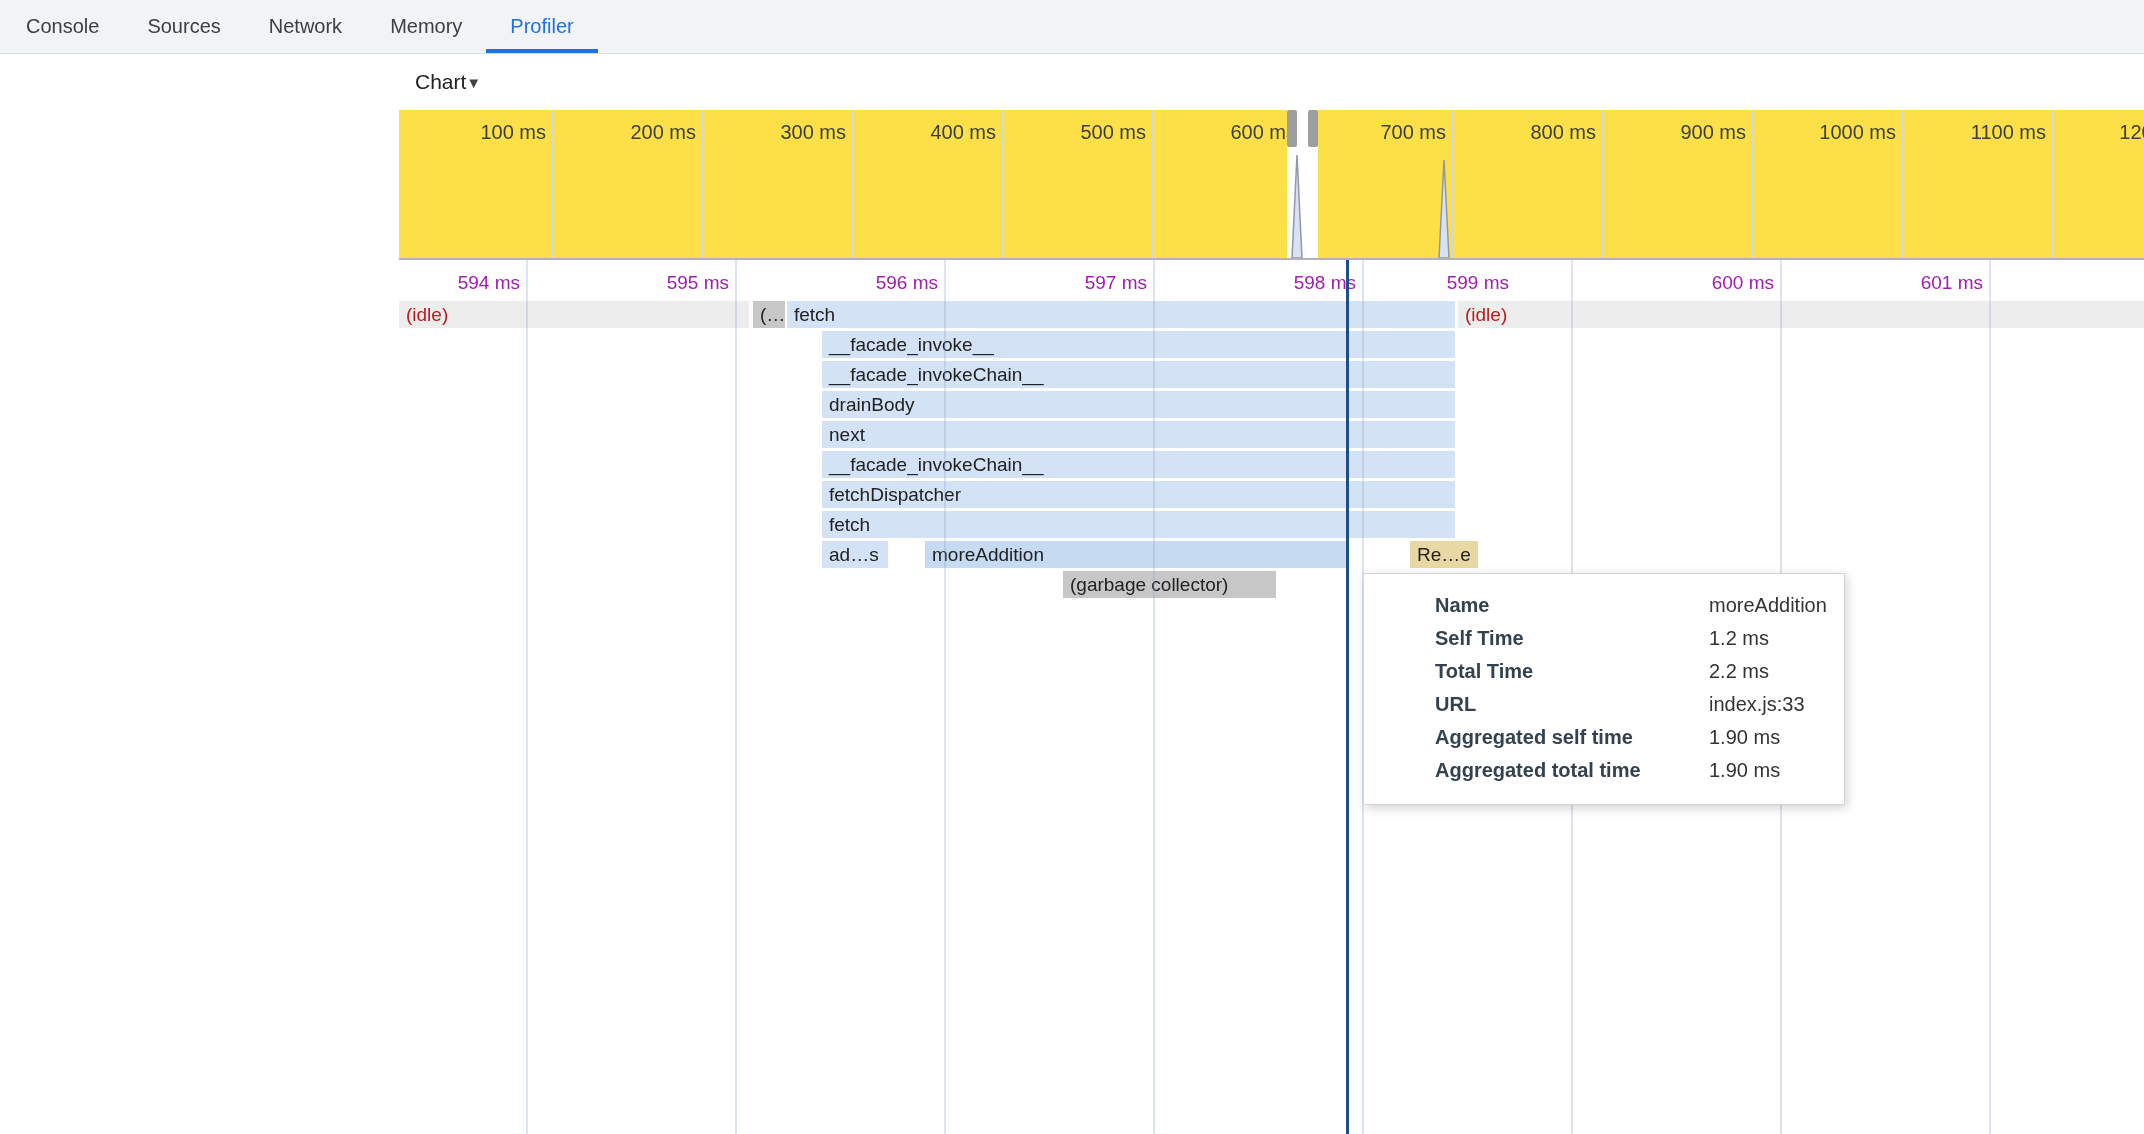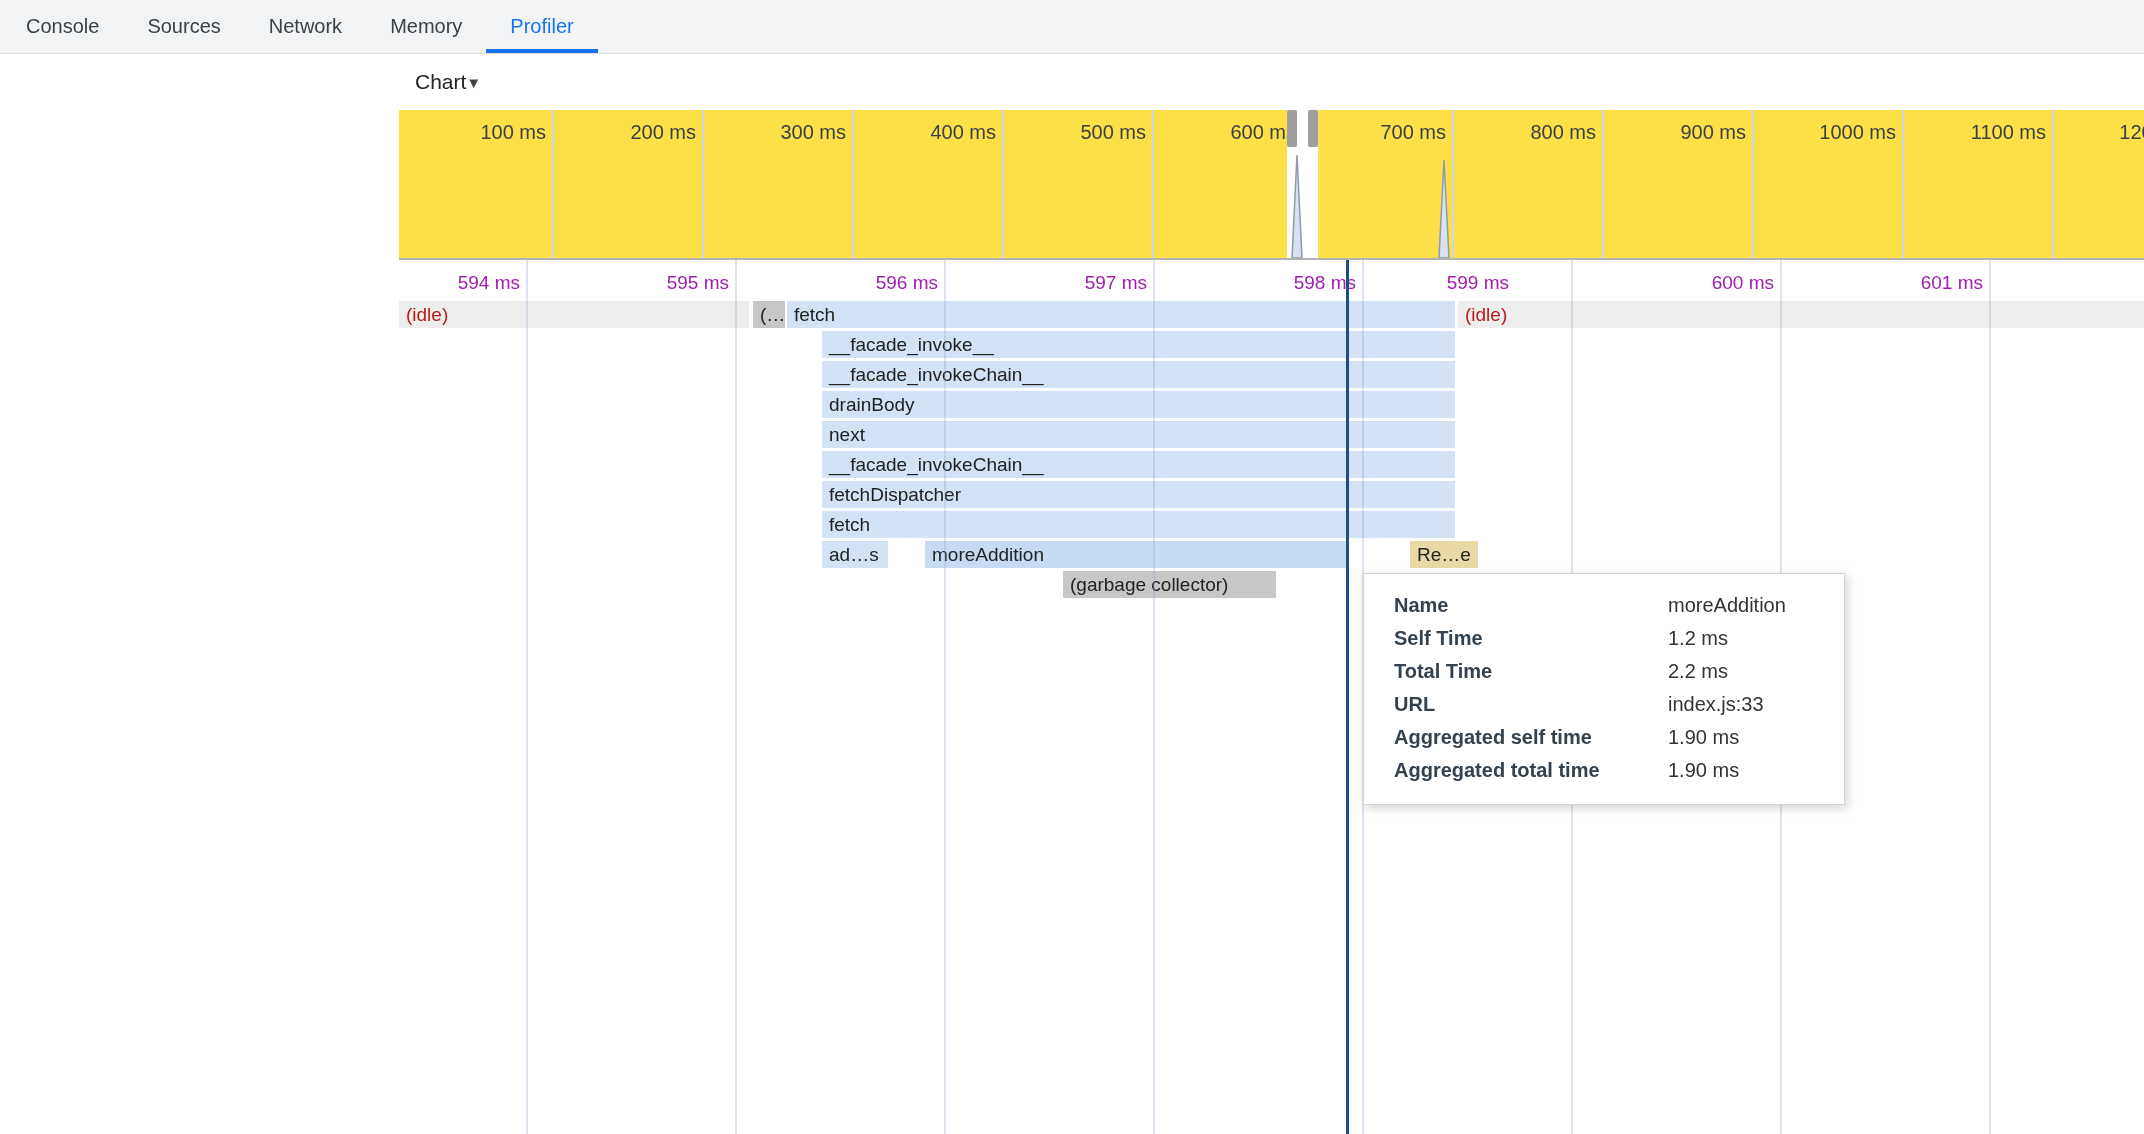--- a/index.html
+++ b/index.html
@@ -61,21 +61,21 @@
   .b-blue{background:#d3e2f4;}
   .b-hl{background:#c6daf1;}
   .b-idle{background:#ededed;color:#b91c1c;}
   .b-gray{background:#c7c7c7;}
   .b-yellow{background:#e8d8a3;}
   .cursor{position:absolute;top:0;bottom:0;width:3px;background:#1d4e85;z-index:5;}
 
   
   .tooltip{position:absolute;z-index:10;background:#fff;border:1px solid #d4d4d4;
            box-shadow:2px 3px 10px rgba(0,0,0,.18);padding:15px 0 17px;box-sizing:border-box;}
-  .tt-row{position:relative;height:33px;line-height:33px;font-size:20px;}
+  .tt-row{position:relative;height:33px;line-height:33px;font-size:20px;margin-left:41px;}
   .tt-label{position:absolute;left:30px;font-weight:bold;color:#33424e;white-space:nowrap;}
   .tt-value{position:absolute;left:304px;color:#333;white-space:nowrap;}
 </style>
 </head>
 <body>
 
 <div class="app">
 
   <div class="tabbar" id="tabbar">
       <div class="tab">Console</div>

